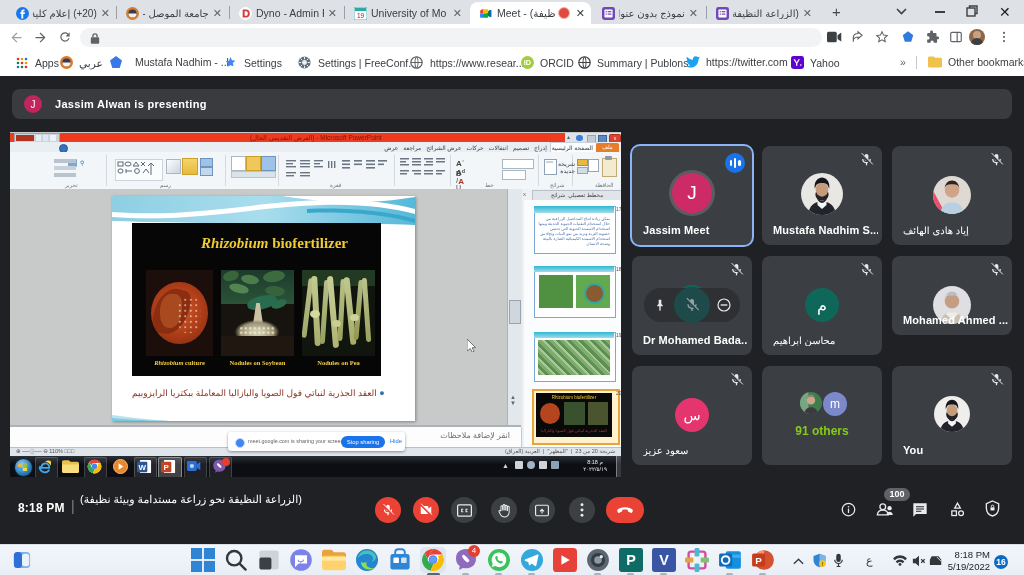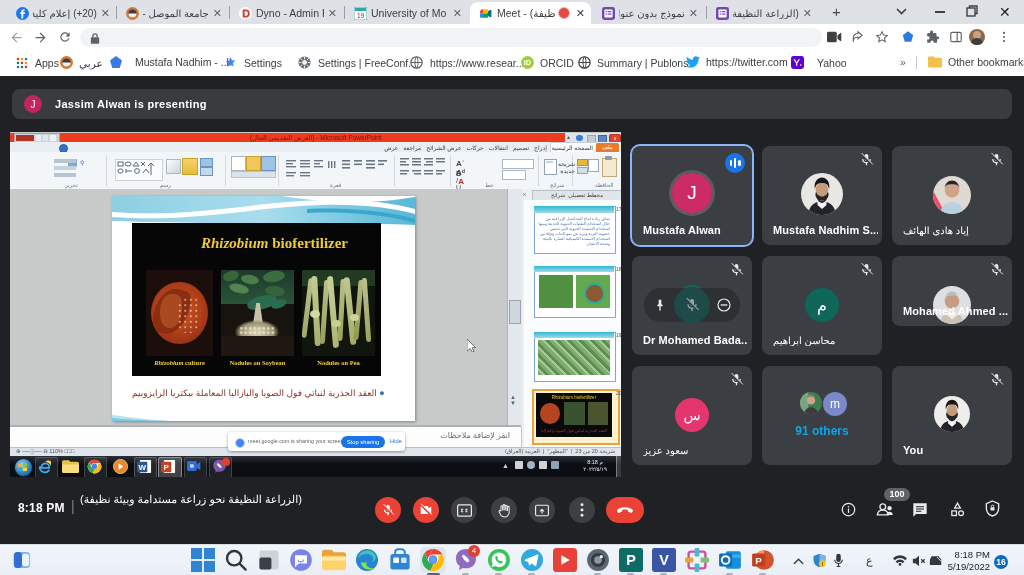--- a/index.html
+++ b/index.html
@@ -250,21 +250,21 @@
           <path d="M24 2.3c-.9.4-1.8.7-2.8.8 1-.6 1.8-1.6 2.2-2.7-1 .6-2 1-3.1 1.2C19.4.6 18.1 0 16.7 0c-2.7 0-4.9 2.2-4.9 4.9 0 .4 0 .8.1 1.1C7.7 5.8 4.1 3.8 1.7.9 1.2 1.7 1 2.5 1 3.4c0 1.7.9 3.2 2.2 4.1-.8 0-1.6-.2-2.2-.6v.1c0 2.4 1.7 4.4 3.9 4.8-.4.1-.8.2-1.3.2-.3 0-.6 0-.9-.1.6 2 2.4 3.4 4.6 3.4-1.7 1.3-3.8 2.1-6.1 2.1-.4 0-.8 0-1.2-.1 2.2 1.4 4.8 2.2 7.5 2.2 9.1 0 14-7.5 14-14v-.6c1-.7 1.8-1.6 2.5-2.6z" fill="#1da1f2"></path>
         </svg>
       <span style="margin-left:6px;">https://twitter.com</span>
     </div>
     <div class="abs bk" style="left:791px;top:6px;">
       <svg width="13" height="13" viewBox="0 0 16 16">
           <rect width="16" height="16" rx="3" fill="#5f01d1"></rect>
           <path d="M3 4l3.2 5v3h1.6V9L11 4H9.2L7 7.6 4.8 4z" fill="#fff"></path>
           <circle cx="12" cy="11" r="1" fill="#fff"></circle>
         </svg>
-      <span style="margin-left:13px;">Yahoo</span>
+      <span style="margin-left:6px;">Yahoo</span>
     </div>
     <div class="abs bk" style="left:900px;top:6px;color:#5f6368;">»</div>
     <div class="abs tabsep" style="left:916px;top:6px;background:#c4c7cb;"></div>
     <div class="abs bk" style="left:928px;top:6px;">
       <svg width="14" height="12" viewBox="0 0 20 16">
           <path d="M0 2a2 2 0 0 1 2-2h6l2 2h8a2 2 0 0 1 2 2v10a2 2 0 0 1-2 2H2a2 2 0 0 1-2-2z" fill="#f0c14b"></path>
         </svg>
       <span style="margin-left:6px;">Other bookmarks</span>
     </div>
   </div>
@@ -611,21 +611,21 @@
     <div class="abs" id="tiles">
 
       <div class="abs tile" style="left:632px;top:70px;width:120px;height:99px;box-shadow:0 0 0 2px #8ab4f8;">
         <div class="abs" style="left:37px;top:24px;width:46px;height:46px;border-radius:50%;background:#595d62;"></div>
         <div class="abs avat" style="left:40px;top:27px;width:40px;height:40px;background:#cd2b66;font-size:19px;">J</div>
         <div class="abs" style="right:7px;top:7px;width:20px;height:20px;border-radius:50%;background:#1a73e8;">
           <span class="abs" style="left:4.5px;top:7px;width:2.5px;height:6px;border-radius:2px;background:#fff;"></span>
           <span class="abs" style="left:8.8px;top:5px;width:2.5px;height:10px;border-radius:2px;background:#fff;"></span>
           <span class="abs" style="left:13px;top:7px;width:2.5px;height:6px;border-radius:2px;background:#fff;"></span>
         </div>
-        <div class="tname">Mustafa Alwan</div>
+        <div class="tname">Jassim Meet</div>
       </div>
       <div class="abs tile" style="left:762px;top:70px;width:120px;height:99px;">
         <svg class="abs" style="left:39px;top:27px;" width="42" height="42" viewBox="0 0 42 42">
             <defs>
               <clipPath id="cp1">
                 <circle cx="21" cy="21" r="21"></circle>
               </clipPath>
             </defs>
             <g clip-path="url(#cp1)">
               <rect width="42" height="42" fill="#e9e7e4"></rect>
@@ -692,21 +692,21 @@
       </div>
       <div class="abs tile" style="left:762px;top:180px;width:120px;height:99px;">
         <div class="abs avat" style="left:43px;top:32px;width:34px;height:34px;background:#0e6758;font-size:16px;">م</div>
         <div class="tname" style="font-size:10px;font-weight:normal;">محاسن ابراهيم</div>
         <svg class="tmic" viewBox="0 0 24 24">
             <path d="M12 14a3 3 0 0 0 3-3V6a3 3 0 0 0-6 0v5a3 3 0 0 0 3 3zm5-3a5 5 0 0 1-10 0H5a7 7 0 0 0 6 6.9V21h2v-3.1A7 7 0 0 0 19 11z" fill="#e8eaed"></path>
             <path d="M3 3l18 18" stroke="#3b3e42" stroke-width="3.4"></path>
             <path d="M4.2 1.8l18 18" stroke="#e8eaed" stroke-width="1.6"></path>
           </svg>
       </div>
-      <div class="abs tile" style="left:892px;top:180px;width:120px;height:70px;">
+      <div class="abs tile" style="left:892px;top:180px;width:120px;height:79px;">
         <svg class="abs" style="left:41px;top:30px;" width="38" height="38" viewBox="0 0 42 42">
             <defs>
               <clipPath id="cp3">
                 <circle cx="21" cy="21" r="21"></circle>
               </clipPath>
             </defs>
             <g clip-path="url(#cp3)">
               <rect width="42" height="42" fill="#dfdfe3"></rect>
               <path d="M8 42c1-9 6-13 13-13s12 4 13 13z" fill="#c9c2b4"></path>
               <path d="M14 31l3-2h8l3 2-7 6z" fill="#efece6"></path>
@@ -740,21 +740,21 @@
             </defs>
             <g clip-path="url(#cp4)">
               <rect width="42" height="42" fill="#3f7d4e"></rect>
               <path d="M0 0h16v42H0z" fill="#7aa583"></path>
               <path d="M8 42c1-9 6-13 13-13s12 4 13 13z" fill="#3c3a40"></path>
               <circle cx="21" cy="16" r="8" fill="#cba68b"></circle>
               <path d="M13 14c0-5.5 3.6-9 8-9s8 3.5 8 9c-.3-3.5-2.5-5-8-5s-7.7 1.5-8 5z" fill="#8b8272"></path>
             </g>
           </svg>
         <div class="abs avat" style="left:61px;top:26px;width:24px;height:24px;background:#7b89cb;font-size:12px;">m</div>
-        <div class="abs" style="left:0;top:58px;width:120px;text-align:center;color:#0ea5e9;font-size:12px;font-weight:bold;">91 others</div>
+        <div class="abs" style="left:0;top:58px;width:120px;text-align:center;color:#84cc16;font-size:12px;font-weight:bold;">91 others</div>
       </div>
       <div class="abs tile" style="left:892px;top:290px;width:120px;height:99px;">
         <svg class="abs" style="left:42px;top:30px;" width="36" height="36" viewBox="0 0 42 42">
             <defs>
               <clipPath id="cp5">
                 <circle cx="21" cy="21" r="21"></circle>
               </clipPath>
             </defs>
             <g clip-path="url(#cp5)">
               <rect width="42" height="42" fill="#f0eeec"></rect>

